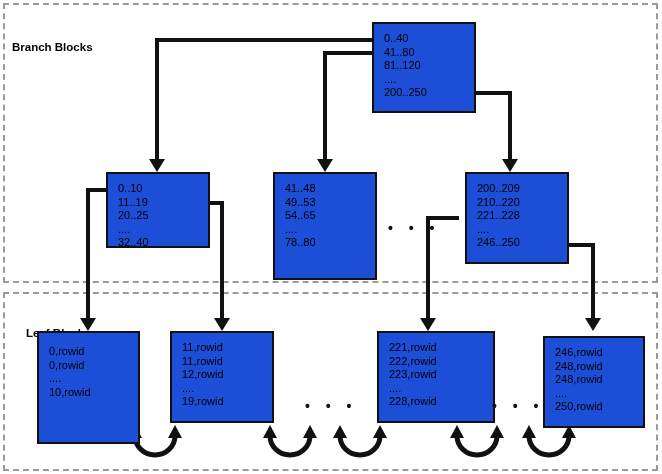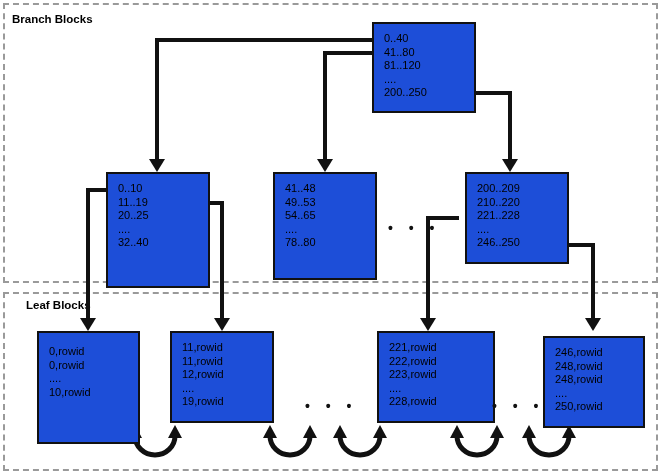--- a/index.html
+++ b/index.html
@@ -19,20 +19,21 @@
     position: absolute;
     border: 2px dashed #9a9a9a;
     background: transparent;
   }
   .section-label {
     position: absolute;
     font-size: 11.5px;
     font-weight: bold;
     color: #000000;
     white-space: nowrap;
+    margin-top: 28px;
   }
   .node {
     position: absolute;
     background: #1d4ed8;
     border: 2.5px solid #111111;
     box-sizing: border-box;
     padding: 8px 0 0 10px;
     z-index: 3;
   }
   .node .line {
@@ -125,21 +126,21 @@
   </div>
 
   <div class="node" style="left:372px; top:22px; width:104px; height:91px;">
     <div class="line">0..40</div>
     <div class="line">41..80</div>
     <div class="line">81..120</div>
     <div class="line">....</div>
     <div class="line">200..250</div>
   </div>
 
-  <div class="node" style="left:106px; top:172px; width:104px; height:116px;">
+  <div class="node" style="left:106px; top:172px; width:104px; height:76px;">
     <div class="line">0..10</div>
     <div class="line">11..19</div>
     <div class="line">20..25</div>
     <div class="line">....</div>
     <div class="line">32..40</div>
   </div>
 
   <div class="node" style="left:273px; top:172px; width:104px; height:108px;">
     <div class="line">41..48</div>
     <div class="line">49..53</div>

